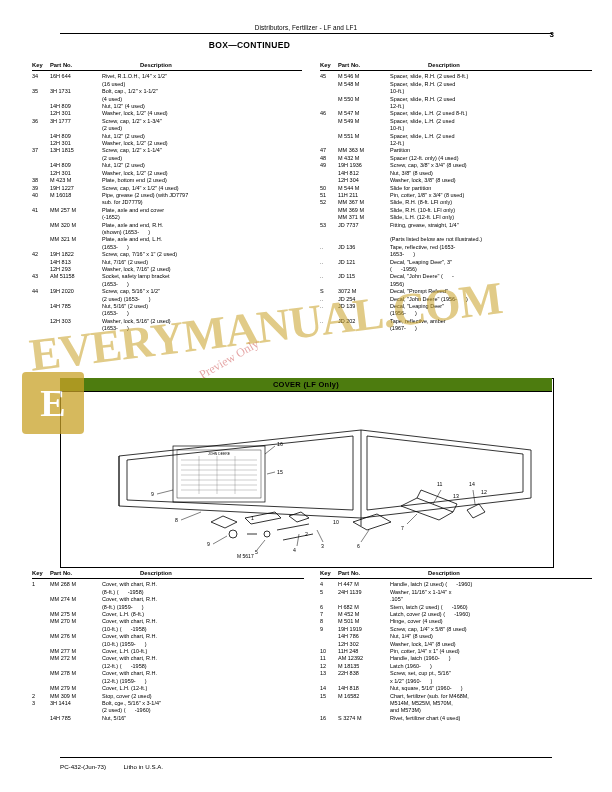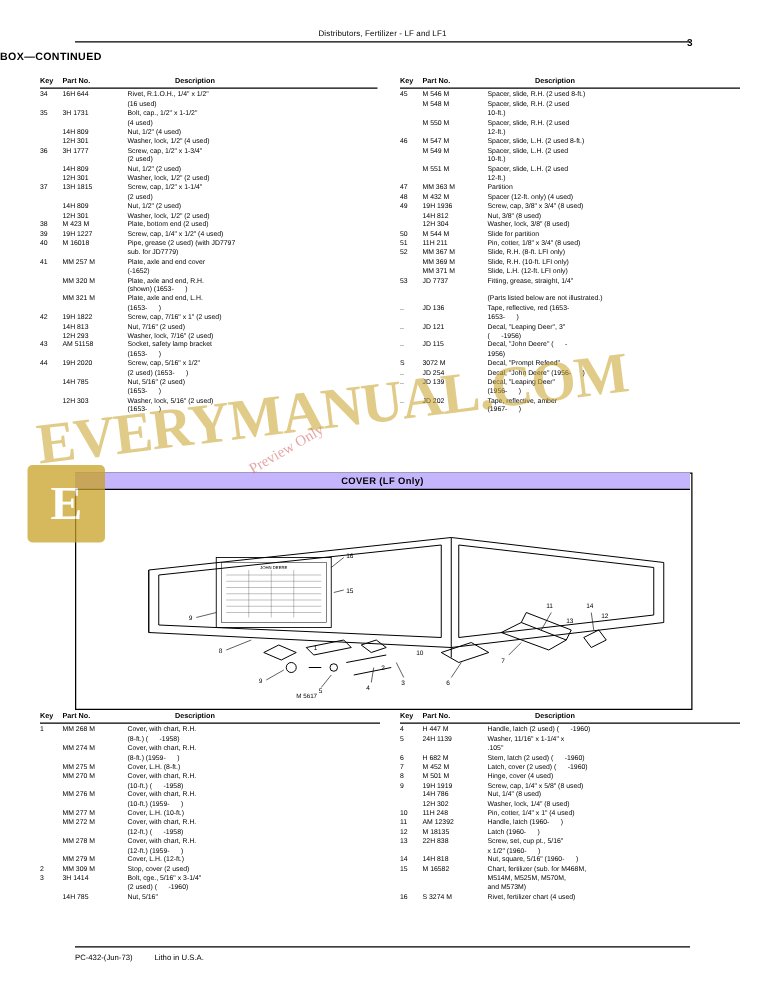--- a/index.html
+++ b/index.html
@@ -20,21 +20,21 @@
     position:absolute;top:24px;left:60px;width:492px;
     font-size:6.4px;text-align:center;letter-spacing:.1px;
   }
   .hdr-rule{
     position:absolute;top:33px;left:60px;width:492px;height:1px;background:#000;
   }
   .pageno{
     position:absolute;top:30px;right:58px;font-size:8px;font-weight:bold;
   }
   .sect-title{
-    position:absolute;top:40px;left:0;width:499px;
+    position:absolute;top:40px;left:0;width:499px;text-align:center;
     font-size:8.5px;font-weight:bold;letter-spacing:.3px;
   }
   
   .tbl{
     position:absolute;font-size:5.5px;line-height:7.4px;
   }
   .colhdr{
     font-weight:bold;font-size:5.8px;
   }
   .colhdr .k{display:inline-block;width:18px;}
@@ -49,21 +49,21 @@
   .rule{height:1px;background:#000;margin:1px 0 2px 0;}
 
   
   .cover-box{
     position:absolute;left:60px;top:378px;width:492px;height:188px;
     border:1px solid #000;
   }
   .cover-title{
     position:absolute;left:60px;top:378px;width:492px;text-align:center;
     font-size:7.5px;font-weight:bold;letter-spacing:.3px;
-    border-bottom:1px solid #000;padding:2px 0 2px 0;background:#c4b5fd;
+    border-bottom:1px solid #000;padding:2px 0 2px 0;background:#4d7c0f;
   }
   .cover-art{
     position:absolute;left:61px;top:394px;width:490px;height:170px;
   }
   
   .btm-left{top:570px;left:32px;width:272px;}
   .btm-right{top:570px;left:320px;width:272px;}
 
   .footer{
     position:absolute;left:60px;bottom:22px;font-size:6.2px;

